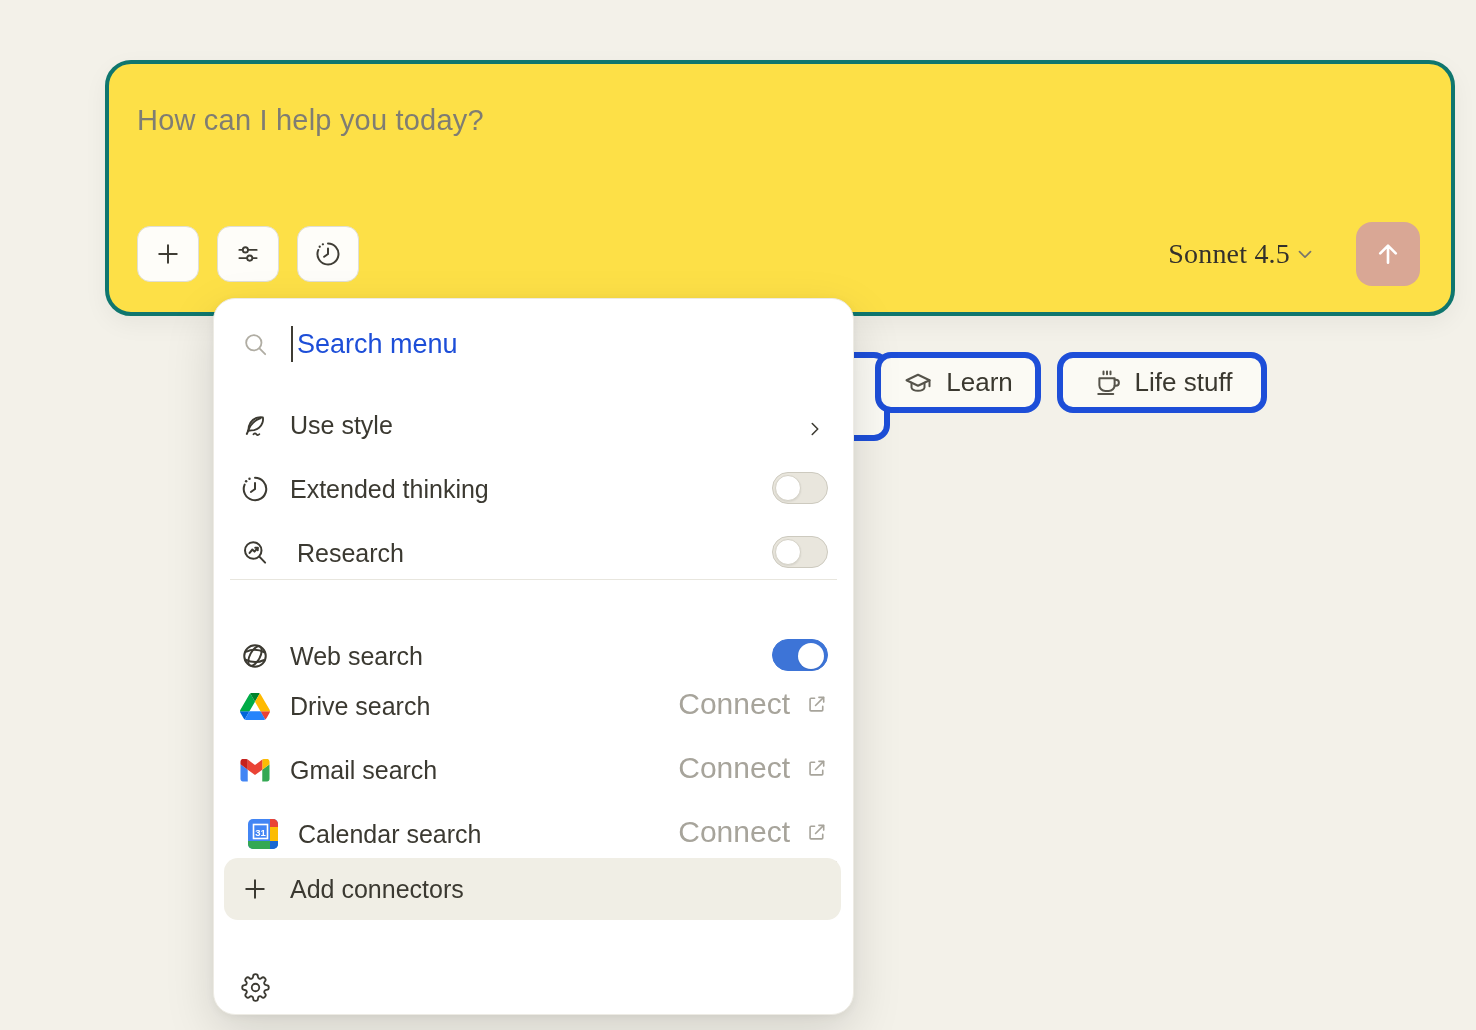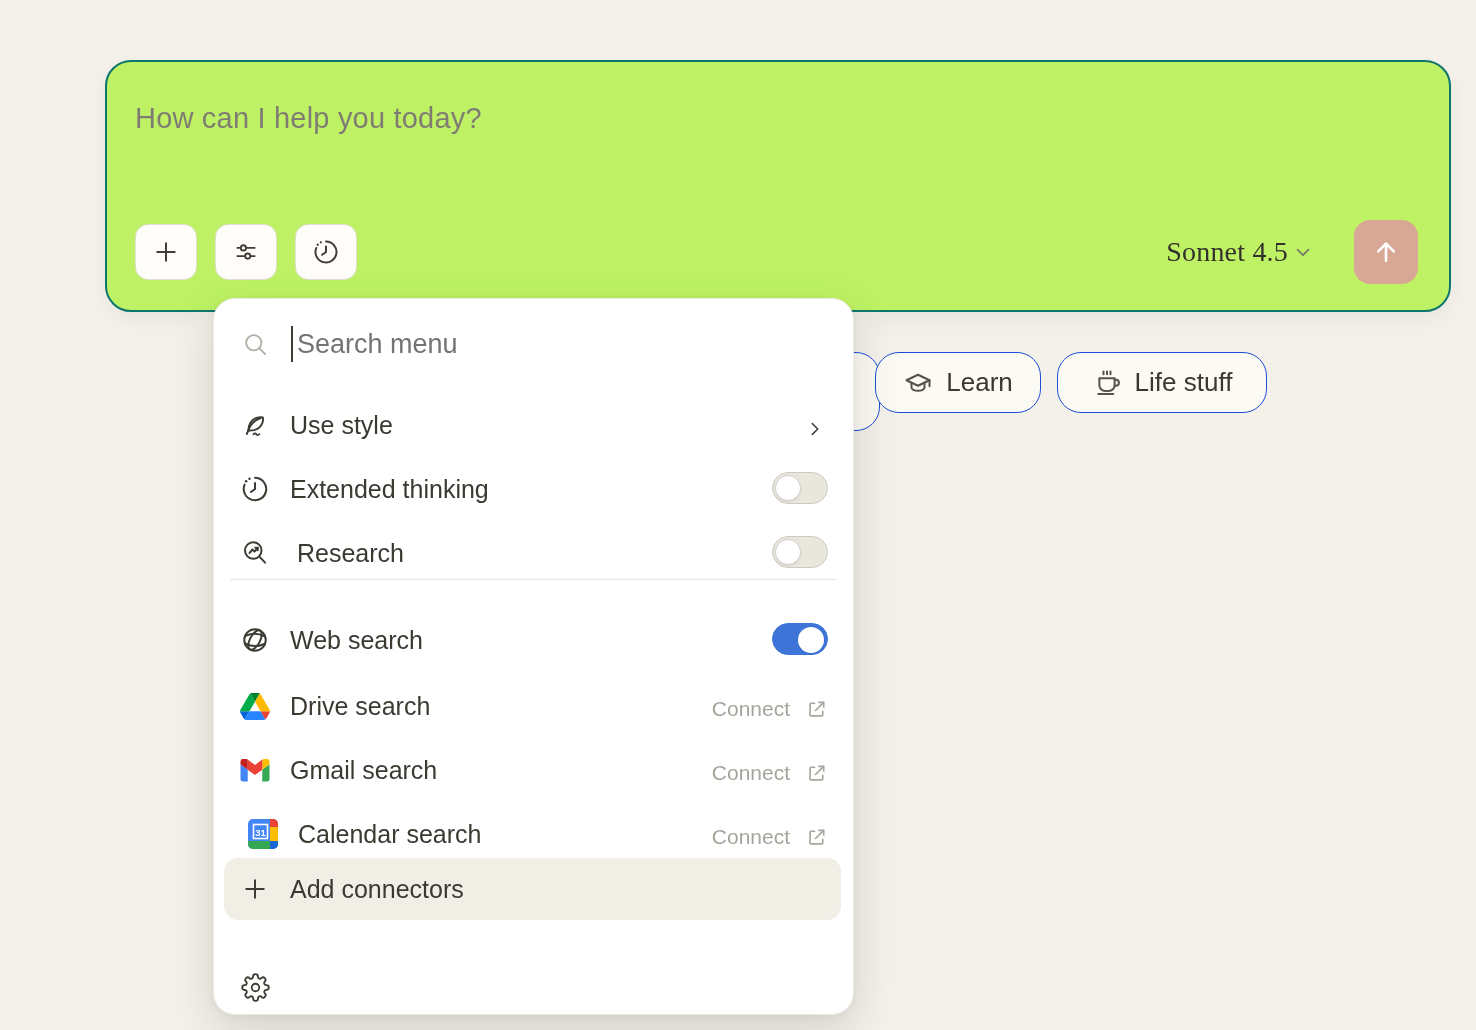--- a/index.html
+++ b/index.html
@@ -7,21 +7,21 @@
     width:1476px;height:1030px;position:relative;overflow:hidden;
     background:#f3f1e9;
     font-family:"Liberation Sans", sans-serif;
     color:#3b3931;
   }
   .stage{position:absolute;inset:0;}
 
   
   .composer{
     position:absolute;left:105px;top:60px;width:1342px;height:248px;
-    background:#bef264;border:2px solid #0f766e;border-radius:26px;
+    background:#fde047;border:4px solid #0f766e;border-radius:26px;
     box-shadow:0 8px 24px rgba(0,0,0,.05);
     z-index:2;
   }
   .placeholder{
     position:absolute;left:28px;top:40px;
     font-size:29px;color:#7f7d73;letter-spacing:.2px;
   }
   .toolbar{position:absolute;left:28px;top:162px;display:flex;gap:18px;}
   .tb{
     width:62px;height:56px;border-radius:13px;background:#fefdf9;
@@ -36,22 +36,22 @@
     font-family:"Liberation Serif", serif;font-size:28px;color:#33312c;letter-spacing:.2px;
   }
   .send{
     position:absolute;right:31px;top:158px;width:64px;height:64px;border-radius:16px;
     background:#d9a795;border:none;display:flex;align-items:center;justify-content:center;
     color:#fff;cursor:pointer;
   }
 
   
   .pill{
-    position:absolute;top:352px;height:61px;border-radius:24px;
-    background:#fbfaf4;border:1px solid #1d4ed8;
+    position:absolute;top:352px;height:61px;border-radius:16px;
+    background:#fbfaf4;border:6px solid #1d4ed8;
     display:flex;align-items:center;justify-content:center;gap:13px;
     font-size:26px;color:#3a382f;padding:8px;cursor:pointer;z-index:1;
   }
   .pill .picon{color:#55534a;display:flex;}
   .pill.partial{left:806px;width:56px;}
   .pill.learn{left:875px;width:166px;}
   .pill.life{left:1057px;width:210px;}
 
   
   .menu{
@@ -59,33 +59,33 @@
     background:#ffffff;border:1px solid #edebe4;border-radius:22px;
     box-shadow:0 18px 50px rgba(0,0,0,.13), 0 2px 8px rgba(0,0,0,.05);
     z-index:5;
   }
   .search-row{
     position:absolute;left:0;top:18px;height:54px;width:100%;
     display:flex;align-items:center;
   }
   .search-row .sicon{margin-left:28px;color:#b0ada3;display:flex;}
   .caret{display:inline-block;width:2px;height:36px;background:#3e3c34;margin-left:22px;}
-  .search-ph{font-size:27px;color:#737373;margin-left:4px;}
+  .search-ph{font-size:27px;color:#1d4ed8;margin-left:4px;}
 
   .mrow{
     position:absolute;left:0;width:100%;height:64px;
     display:flex;align-items:flex-end;padding-left:26px;box-sizing:border-box;gap:20px;
     cursor:pointer;
   }
   .micon{width:30px;height:30px;display:flex;align-items:center;justify-content:center;color:#3c3a32;flex:0 0 30px;}
   .mlabel{font-size:25px;color:#3b3931;}
   .indent{margin-left:7px;}
   .trail{position:absolute;right:25px;display:flex;align-items:center;gap:15px;}
   .chev-r{position:absolute;right:27px;color:#3c3a32;display:flex;}
-  .connect{font-size:21px;color:#a7a49b;}
+  .connect{font-size:30px;color:#a7a49b;}
   .ext{color:#a7a49b;display:flex;}
 
   .divider{position:absolute;left:16px;right:16px;height:1px;background:#e8e6de;}
 
   .toggle{position:relative;width:56px;height:32px;border-radius:16px;background:#e9e6dd;border:1px solid #cdcabf;box-sizing:border-box;cursor:pointer;}
   .toggle .knob{position:absolute;top:2px;left:2px;width:26px;height:26px;border-radius:50%;background:#fff;border:1px solid #d5d2c7;box-sizing:border-box;box-shadow:0 1px 2px rgba(0,0,0,.08);}
   .toggle.on{background:#3d74d7;border-color:#3d74d7;}
   .toggle.on .knob{left:auto;right:3px;top:3px;border:none;}
 
   .hl-row{
@@ -237,21 +237,21 @@
       <span class="mlabel indent">Research</span>
       <span class="trail">
           <span class="toggle">
             <span class="knob"></span>
           </span>
         </span>
     </div>
 
     <div class="divider" style="top:280px;"></div>
 
-    <div class="mrow" style="top:292px;">
+    <div class="mrow" style="top:308px;">
       <span class="micon">
         <svg width="30" height="30" viewBox="0 0 24 24" fill="none" stroke="currentColor" stroke-width="1.6" stroke-linecap="round">
             <circle cx="12" cy="12" r="8.6"></circle>
             <ellipse cx="12" cy="12" rx="4" ry="8.6" transform="rotate(28 12 12)"></ellipse>
             <path d="M4.6 8.7c4.7-2.2 10.2-2.1 14.9.3M4.4 14.9c4.7 2.4 10.3 2.5 15 .3"></path>
           </svg>
       </span>
       <span class="mlabel">Web search</span>
       <span class="trail">
           <span class="toggle on">

